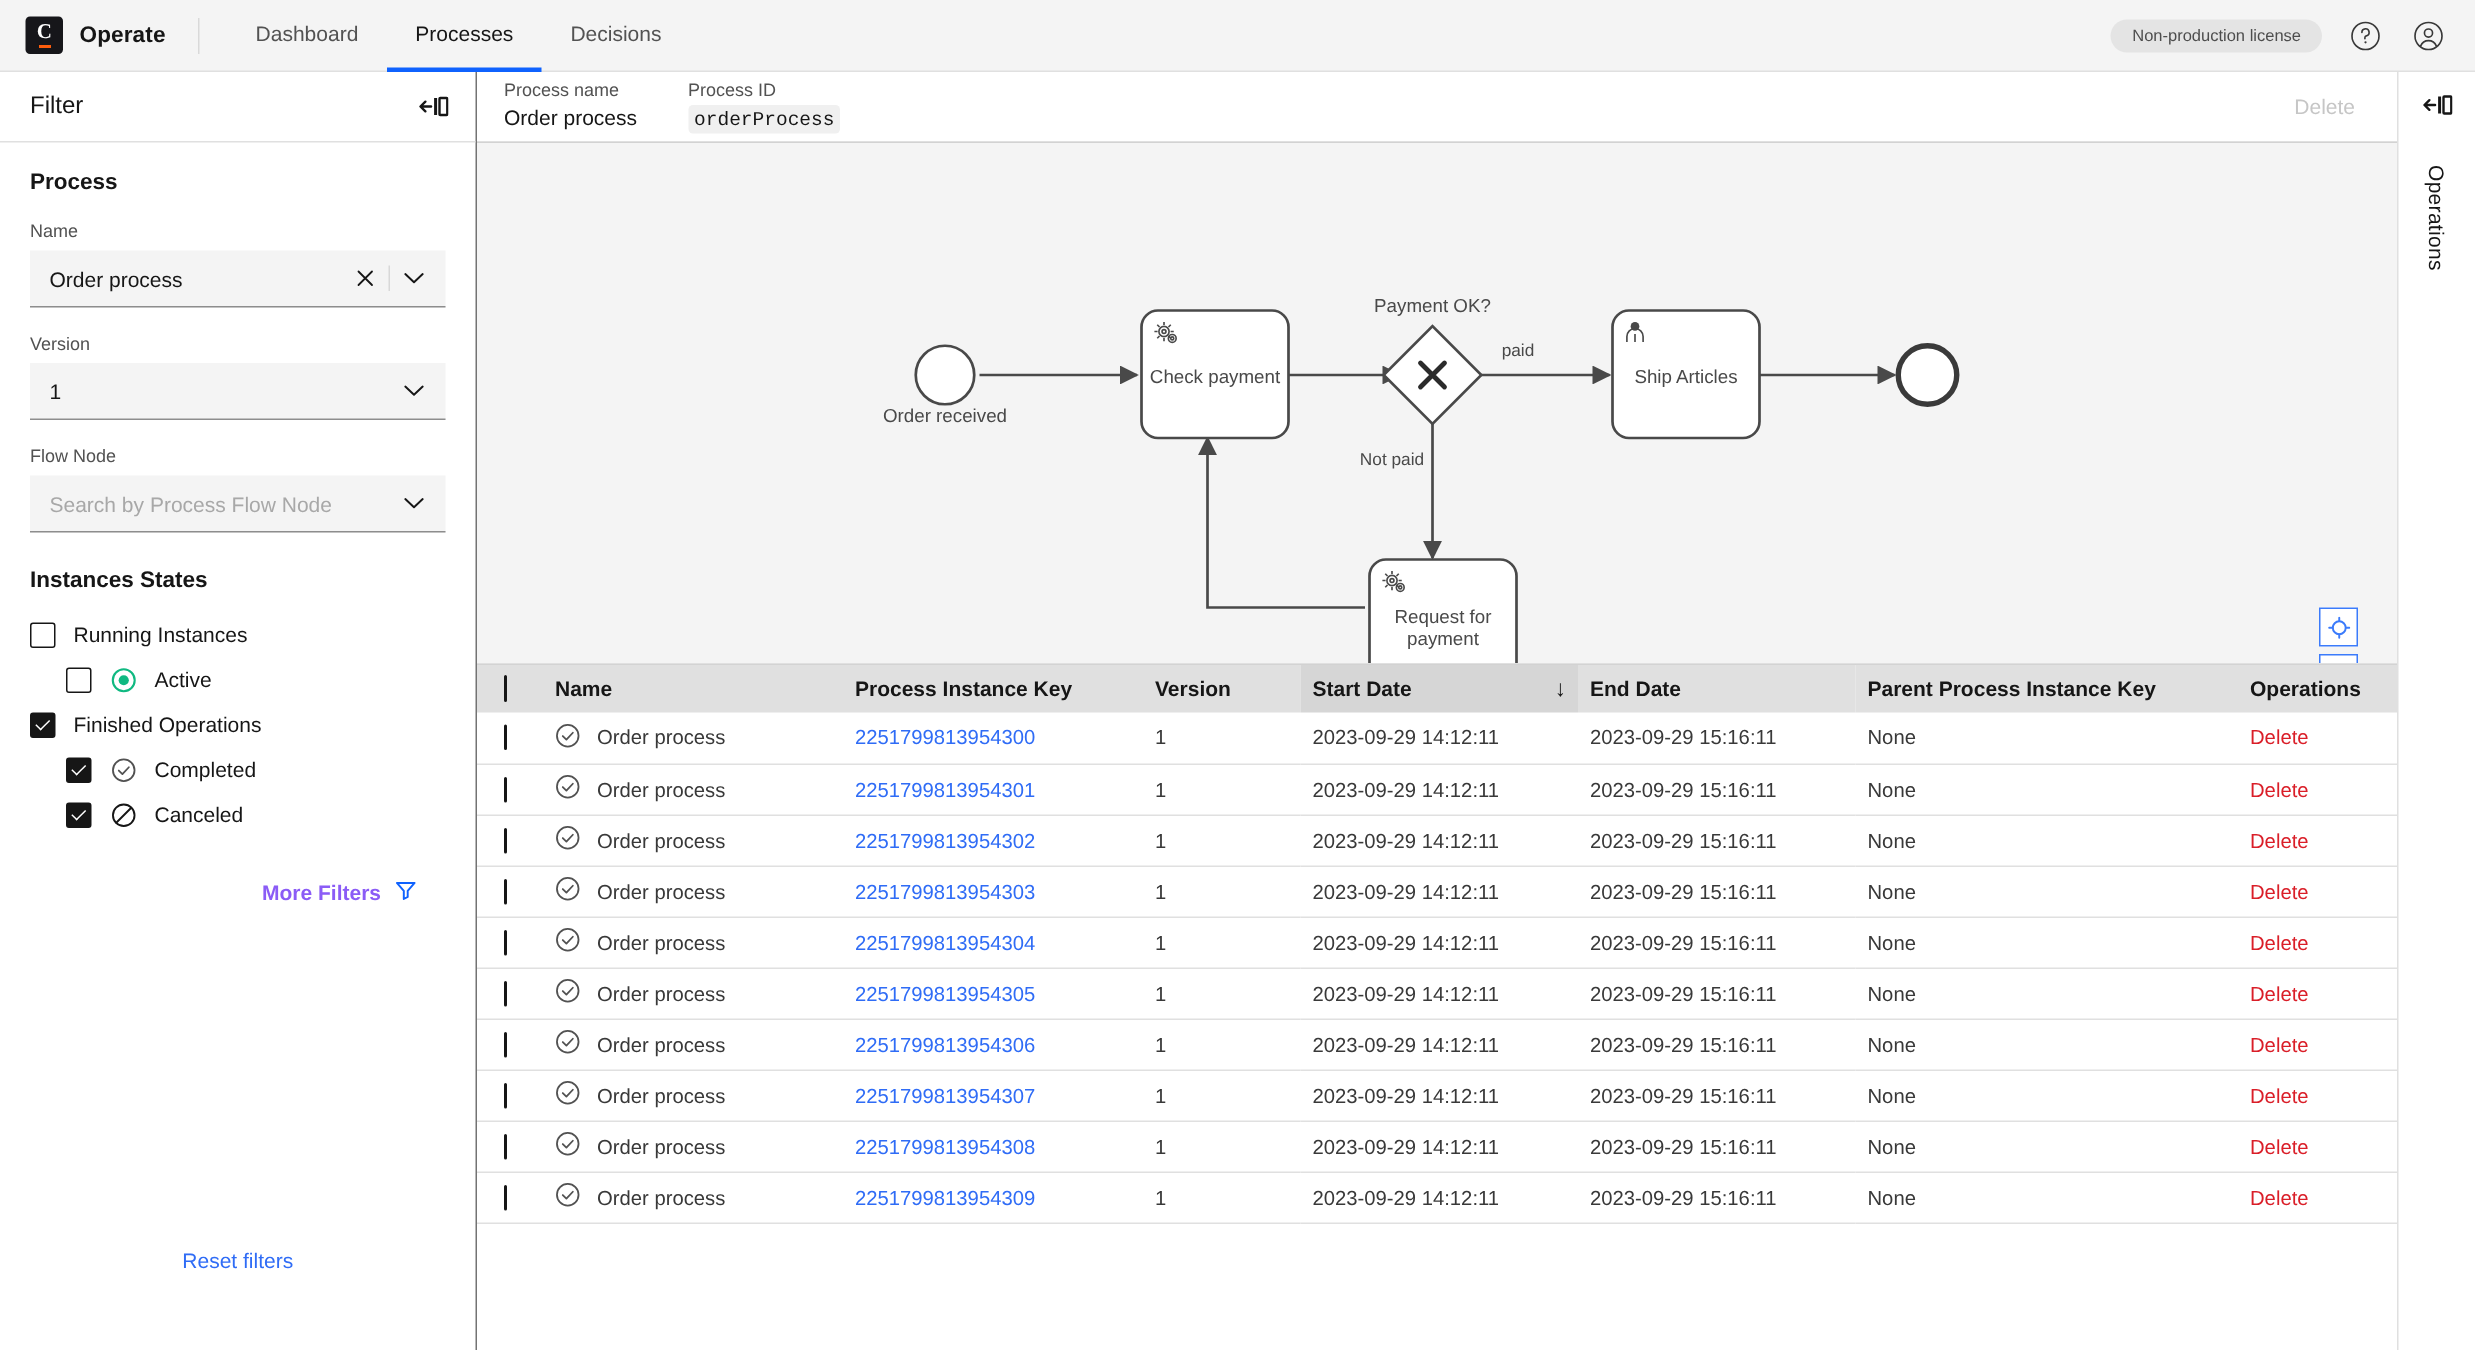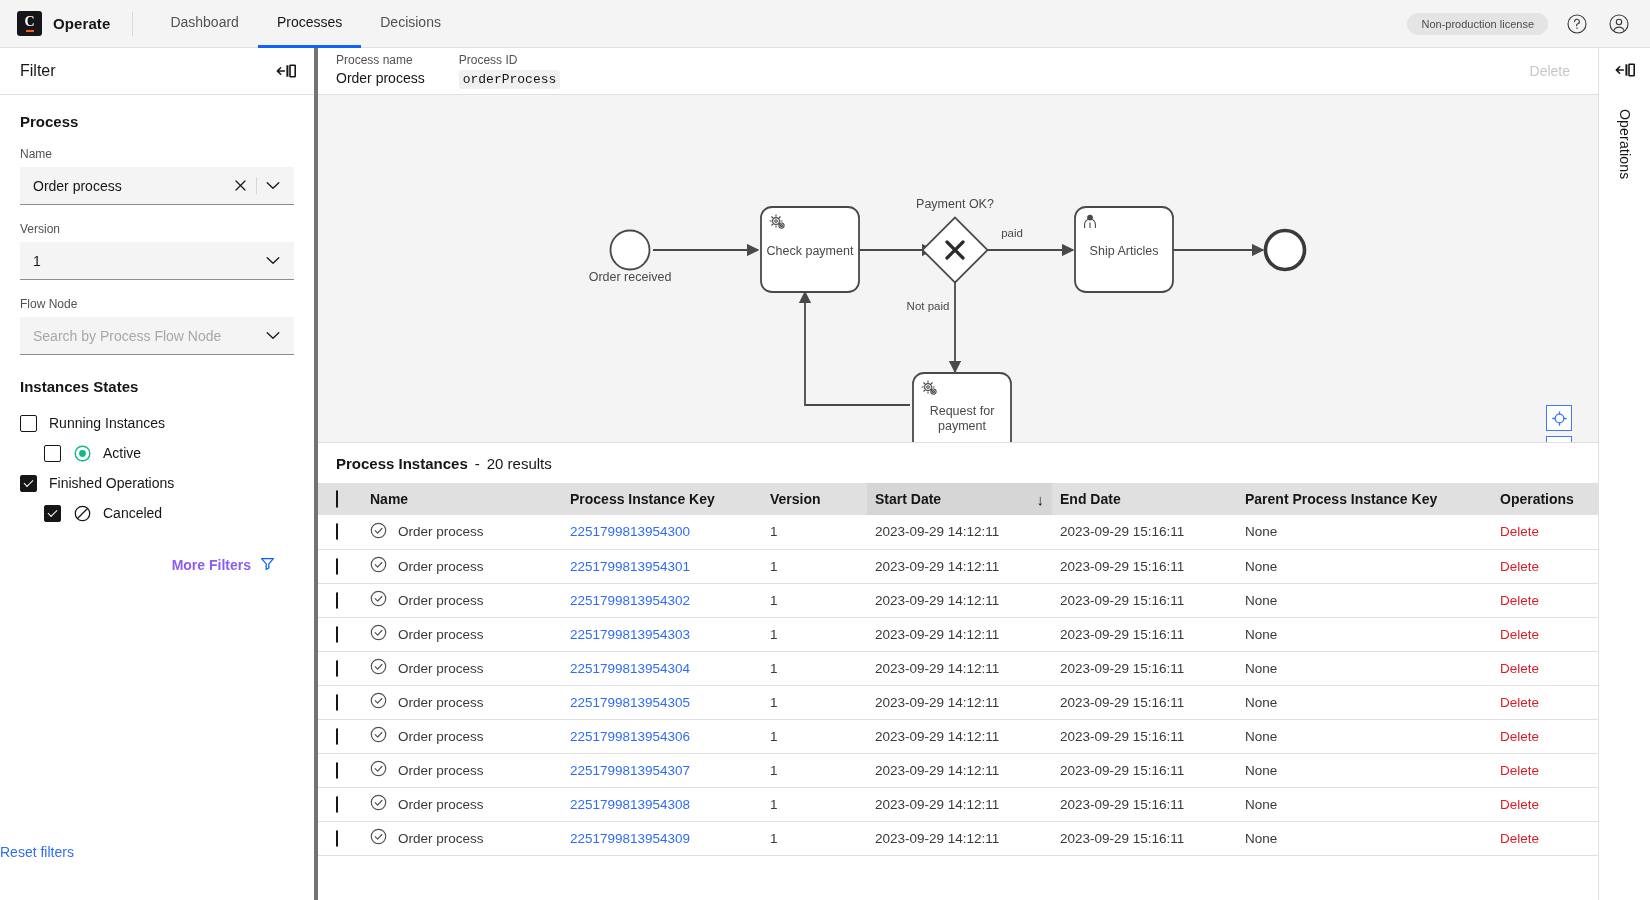--- a/index.html
+++ b/index.html
@@ -51,21 +51,21 @@
   }
   .icon-btn { width: 26px; height: 26px; cursor: pointer; color: #393939; }
   .icon-btn svg { display: block; }
 
   
   .layout { display: flex; height: calc(900px - 48px); width: 100%; }
 
   
   .sidebar {
     width: 318px; min-width: 318px; background: #fff;
-    border-right: 4px solid #737373; display: flex; flex-direction: column;
+    border-right: 1px solid #737373; display: flex; flex-direction: column;
     position: relative;
   }
   .sidebar-head {
     height: 47px; display: flex; align-items: center; justify-content: space-between;
     padding: 0 18px 0 20px; border-bottom: 1px solid #e0e0e0;
   }
   .sidebar-head h2 { font-size: 16px; font-weight: 400; color: #161616; }
   .collapse-icon { cursor: pointer; display: flex; align-items: center; }
   .sidebar-body { padding: 18px 20px 0 20px; flex: 1; overflow: hidden; position: relative; }
   .section-title { font-size: 15px; font-weight: 700; color: #161616; margin-bottom: 17px; }
@@ -96,21 +96,21 @@
   }
   .chk-label { font-size: 14px; color: #161616; }
   .state-ico { width: 18px; height: 18px; display: flex; align-items: center; justify-content: center; }
 
   .more-filters {
     display: flex; align-items: center; justify-content: flex-end; gap: 9px;
     color: #8b5cf6; font-size: 14px; font-weight: 600; cursor: pointer;
     margin-top: 28px; padding-right: 19px;
   }
   .reset-filters {
-    position: absolute; bottom: 40px; left: 0; right: 0; 
+    position: absolute; bottom: 52px; left: 0; right: 0; text-align: center;
     color: #2f6cf6; font-size: 14px; cursor: pointer;
   }
 
   
   .content { flex: 1; display: flex; flex-direction: column; min-width: 0; background: #000000; }
   .proc-header {
     height: 47px; background: #fff; border-bottom: 1px solid #e0e0e0;
     display: flex; align-items: center; padding: 0 20px 0 18px; gap: 34px;
   }
   .meta-block { display: flex; flex-direction: column; justify-content: center; gap: 2px; }
@@ -303,20 +303,30 @@
         </span>
         <span class="chk-label">Active</span>
       </div>
 
 
       <div class="chk-row">
         <span class="cbox checked"></span>
         <span class="chk-label">Finished Operations</span>
       </div>
 
+      <div class="chk-row indent">
+        <span class="cbox checked"></span>
+        <span class="state-ico">
+          <svg width="17" height="17" viewBox="0 0 17 17" fill="none" stroke="#525252" stroke-width="1.2">
+            <circle cx="8.5" cy="8.5" r="7.2"></circle>
+            <path d="M5.2 8.7l2.4 2.4 4.3-4.6" stroke-linecap="round" stroke-linejoin="round"></path>
+          </svg>
+        </span>
+        <span class="chk-label">Completed</span>
+      </div>
 
       <div class="chk-row indent">
         <span class="cbox checked"></span>
         <span class="state-ico">
           <svg width="17" height="17" viewBox="0 0 17 17" fill="none" stroke="#161616" stroke-width="1.25">
             <circle cx="8.5" cy="8.5" r="7.2"></circle>
             <path d="M3.5 13.5 13.5 3.5" stroke-linecap="round"></path>
           </svg>
         </span>
         <span class="chk-label">Canceled</span>
@@ -422,25 +432,20 @@
           <svg width="15" height="15" viewBox="0 0 15 15" fill="none" stroke="#3b7bfb" stroke-width="1.3">
             <circle cx="7.5" cy="7.5" r="4.3"></circle>
             <path d="M7.5 .8v2.2M7.5 12v2.2M.8 7.5H3M12 7.5h2.2" stroke-linecap="round"></path>
           </svg>
         </div>
         <div class="zbtn zin">+</div>
 
       </div>
     </div>
 
-    <div class="inst-head">
-      <span class="t1">Process Instances</span>
-      <span class="sep">-</span>
-      <span class="t2">20 results</span>
-    </div>
 
     <div class="tbl-wrap">
       <table class="inst">
         <colgroup>
           <col class="c-check">
             <col class="c-name">
             <col class="c-key">
             <col class="c-ver">
           <col class="c-start">
             <col class="c-end">

